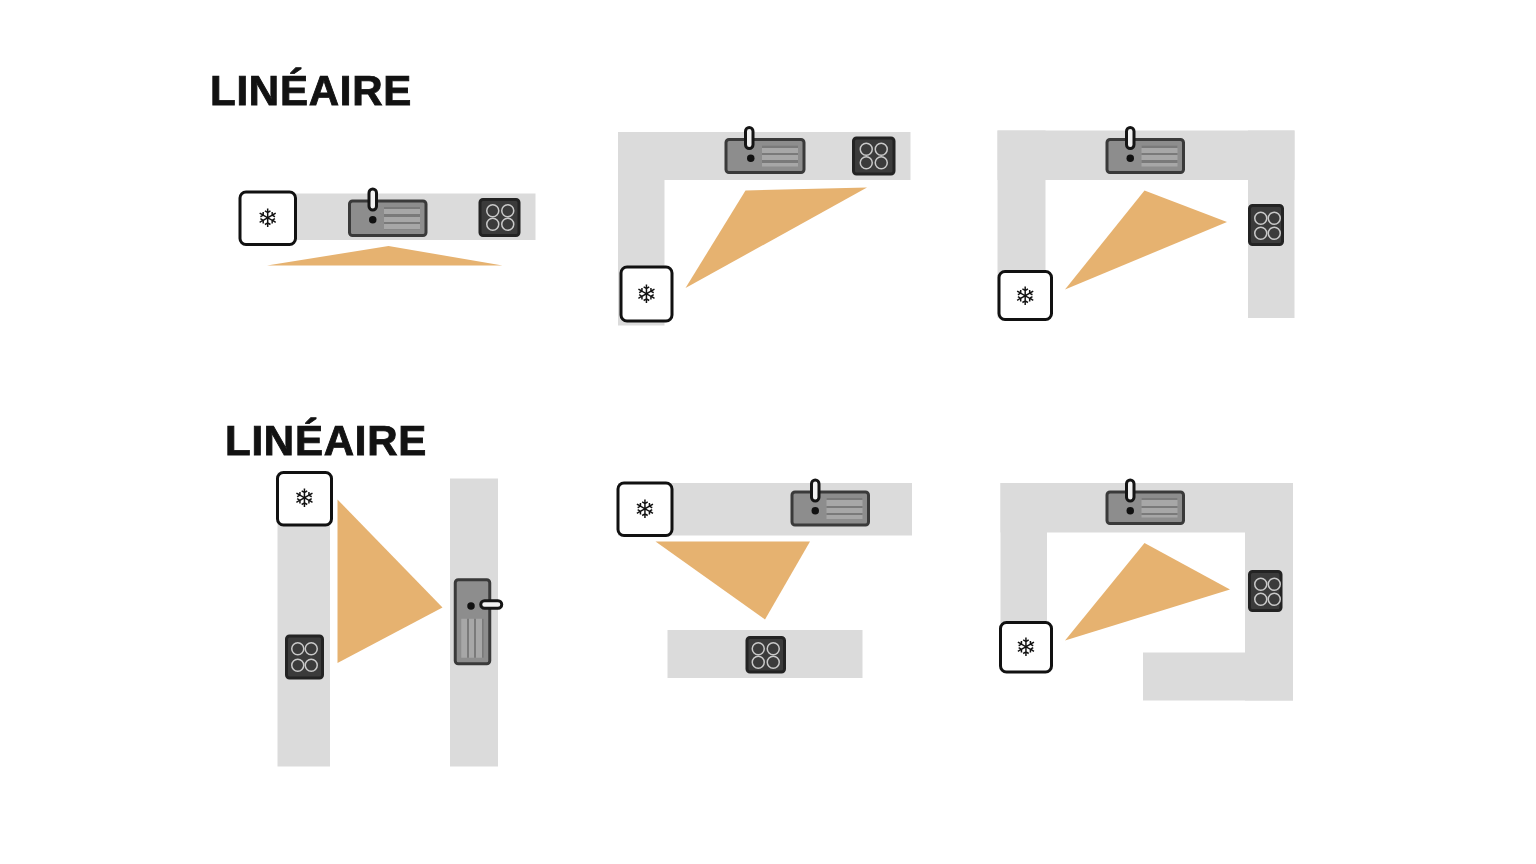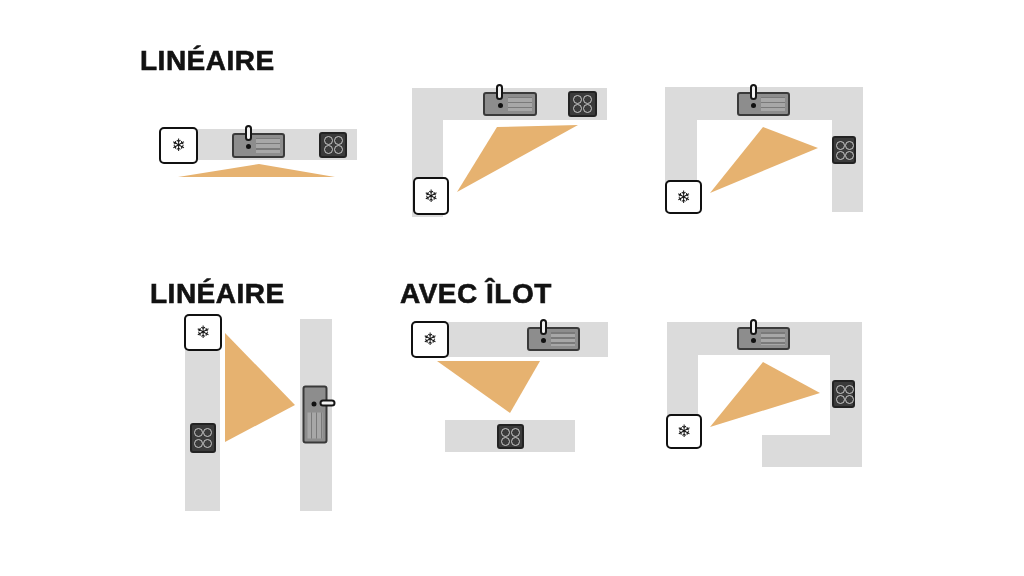--- a/index.html
+++ b/index.html
@@ -155,21 +155,20 @@
         <i class="burner"></i>
     </div>
     <div class="sink vertical" style="left:136px;top:130px;width:58px;height:25px">
       <span class="faucet"></span>
       <span class="dot"></span>
       <span class="drain"></span>
     </div>
   </div>
 
   <div class="diagram" id="d-avec-ilot" style="left:400px;top:272px;width:224px;height:205px">
-    <div class="title" style="top:6px">AVEC ÎLOT</div>
     <div class="counter" style="left:12px;top:50px;width:196px;height:35px"></div>
     <div class="counter" style="left:45px;top:148px;width:130px;height:32px"></div>
     <svg class="tri-svg" width="224" height="205">
       <polygon class="tri" points="37,89 140,89 110,141"></polygon>
     </svg>
     <div class="fridge" style="left:11px;top:49px;width:38px;height:37px">
       <span class="snow">❄</span>
     </div>
     <div class="sink" style="left:127px;top:55px;width:53px;height:24px">
       <span class="faucet"></span>

